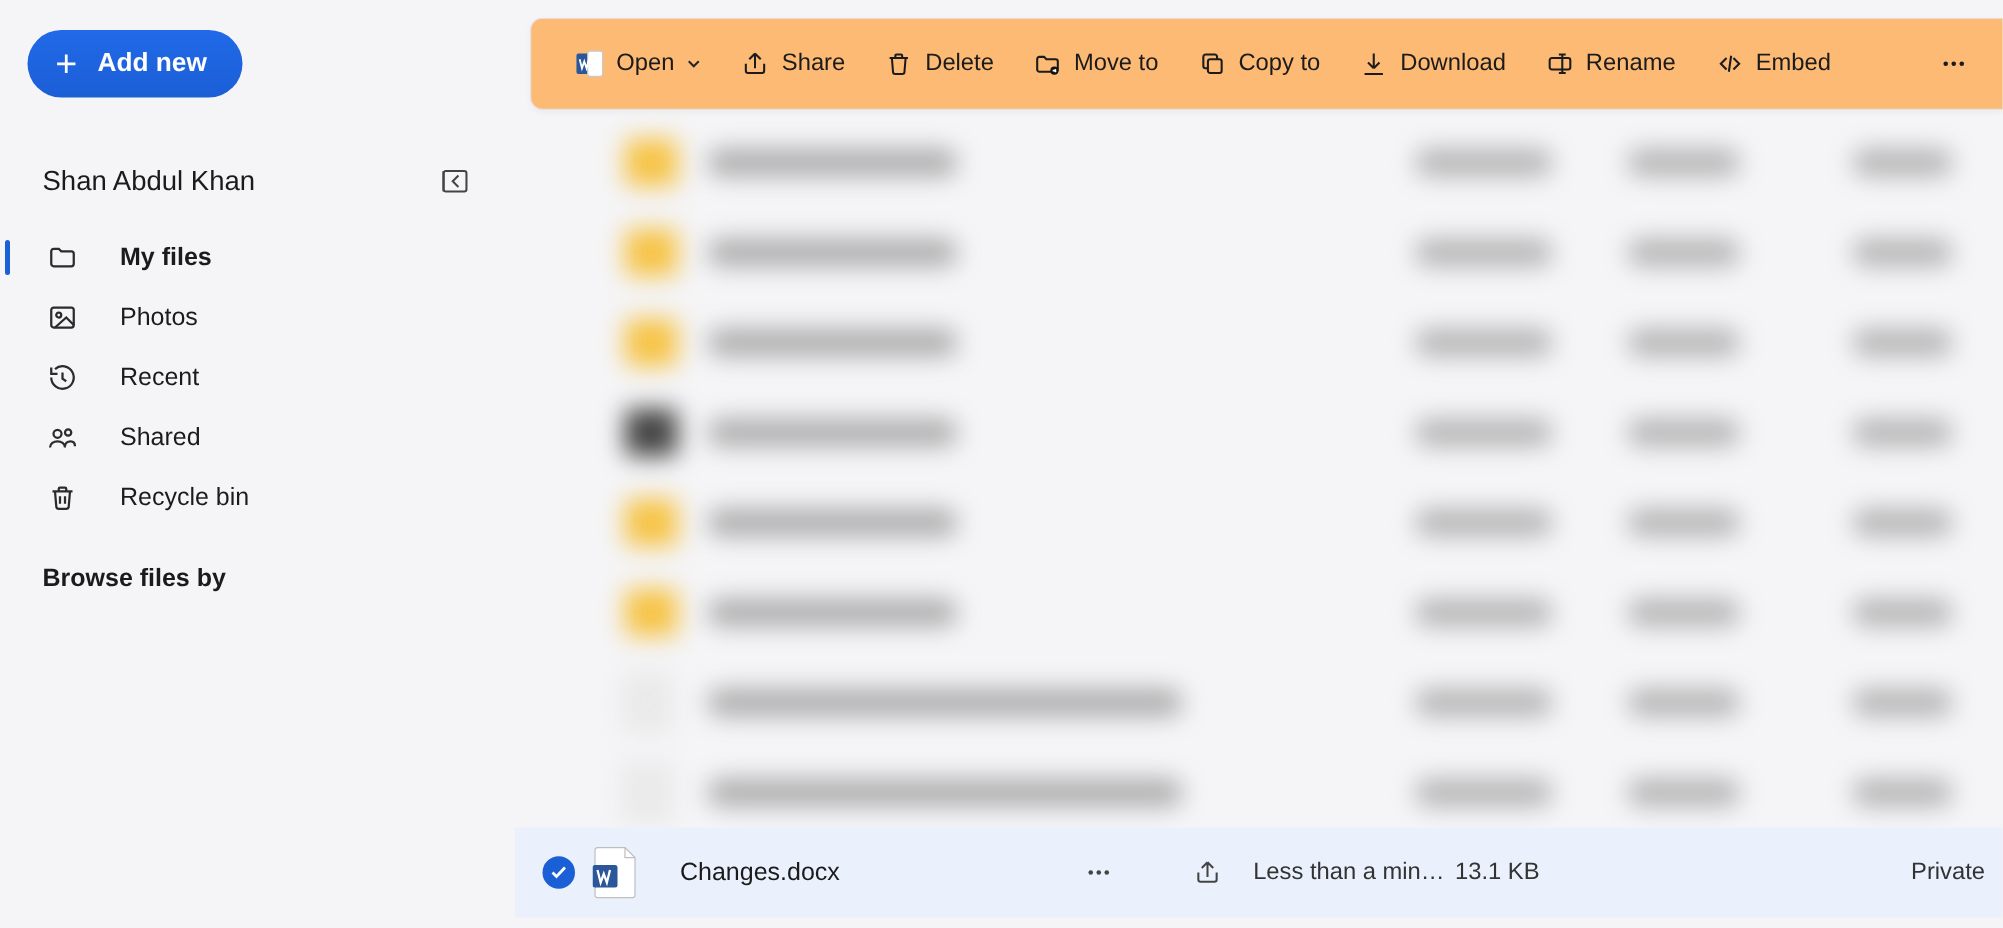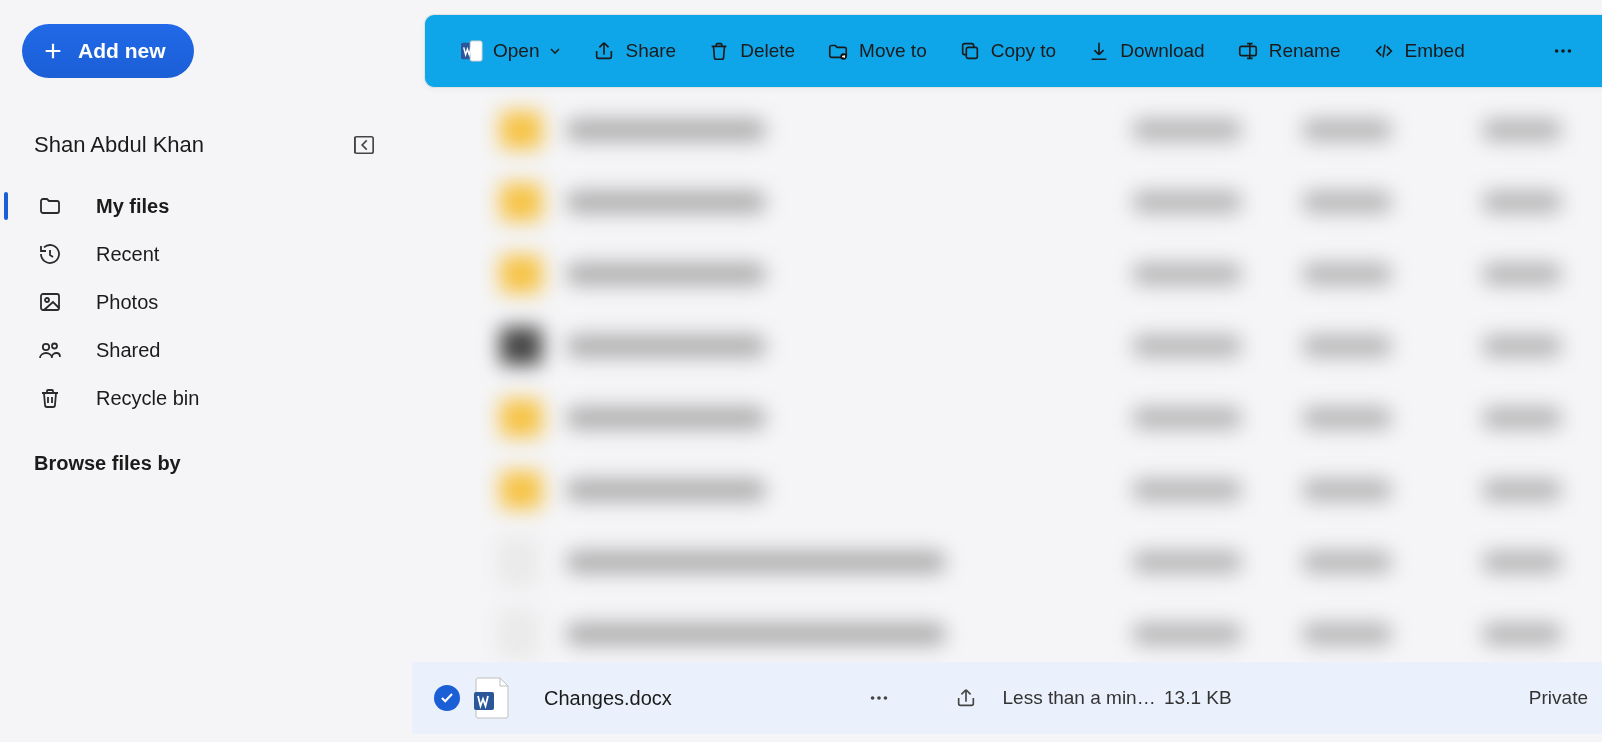--- a/index.html
+++ b/index.html
@@ -72,21 +72,21 @@
   color: #1b1b1b;
 }
 
 
 .toolbar {
   position: absolute;
   left: 424px;
   top: 14px;
   right: 0;
   height: 74px;
-  background: #0ea5e9;
+  background: #fdba74;
   border: 1px solid #e3e3e6;
   border-right: none;
   border-top-left-radius: 10px;
   border-bottom-left-radius: 10px;
   display: flex;
   align-items: center;
   padding-left: 22px;
   gap: 4px;
   box-shadow: 0 2px 6px rgba(0,0,0,.04);
 }
@@ -179,31 +179,31 @@
 
   <nav class="nav">
     <div class="nav-item active">
       <svg class="nav-icon" viewBox="0 0 24 24" fill="none" stroke="currentColor" stroke-width="1.8">
           <path d="M3 7a2 2 0 0 1 2-2h4l2 2h8a2 2 0 0 1 2 2v8a2 2 0 0 1-2 2H5a2 2 0 0 1-2-2z"></path>
         </svg>
       <span>My files</span>
     </div>
     <div class="nav-item">
       <svg class="nav-icon" viewBox="0 0 24 24" fill="none" stroke="currentColor" stroke-width="1.8">
-          <path d="M3 12a9 9 0 1 0 3-6.7M3 4v5h5M12 8v5l3 2"></path>
-        </svg>
-      <span>Recent</span>
-    </div>
-    <div class="nav-item">
-      <svg class="nav-icon" viewBox="0 0 24 24" fill="none" stroke="currentColor" stroke-width="1.8">
           <rect x="3" y="4" width="18" height="16" rx="2"></rect>
           <circle cx="9" cy="10" r="2"></circle>
           <path d="M21 18l-6-6-9 8"></path>
         </svg>
       <span>Photos</span>
+    </div>
+    <div class="nav-item">
+      <svg class="nav-icon" viewBox="0 0 24 24" fill="none" stroke="currentColor" stroke-width="1.8">
+          <path d="M3 12a9 9 0 1 0 3-6.7M3 4v5h5M12 8v5l3 2"></path>
+        </svg>
+      <span>Recent</span>
     </div>
     <div class="nav-item">
       <svg class="nav-icon" viewBox="0 0 24 24" fill="none" stroke="currentColor" stroke-width="1.8">
           <circle cx="8" cy="9" r="3.2"></circle>
           <circle cx="16.5" cy="8" r="2.5"></circle>
           <path d="M2 20c0-3 3-5 6-5s6 2 6 5M14 19c0-2.3 2-4 4.5-4s3.5 1.5 3.5 4"></path>
         </svg>
       <span>Shared</span>
     </div>
     <div class="nav-item">

